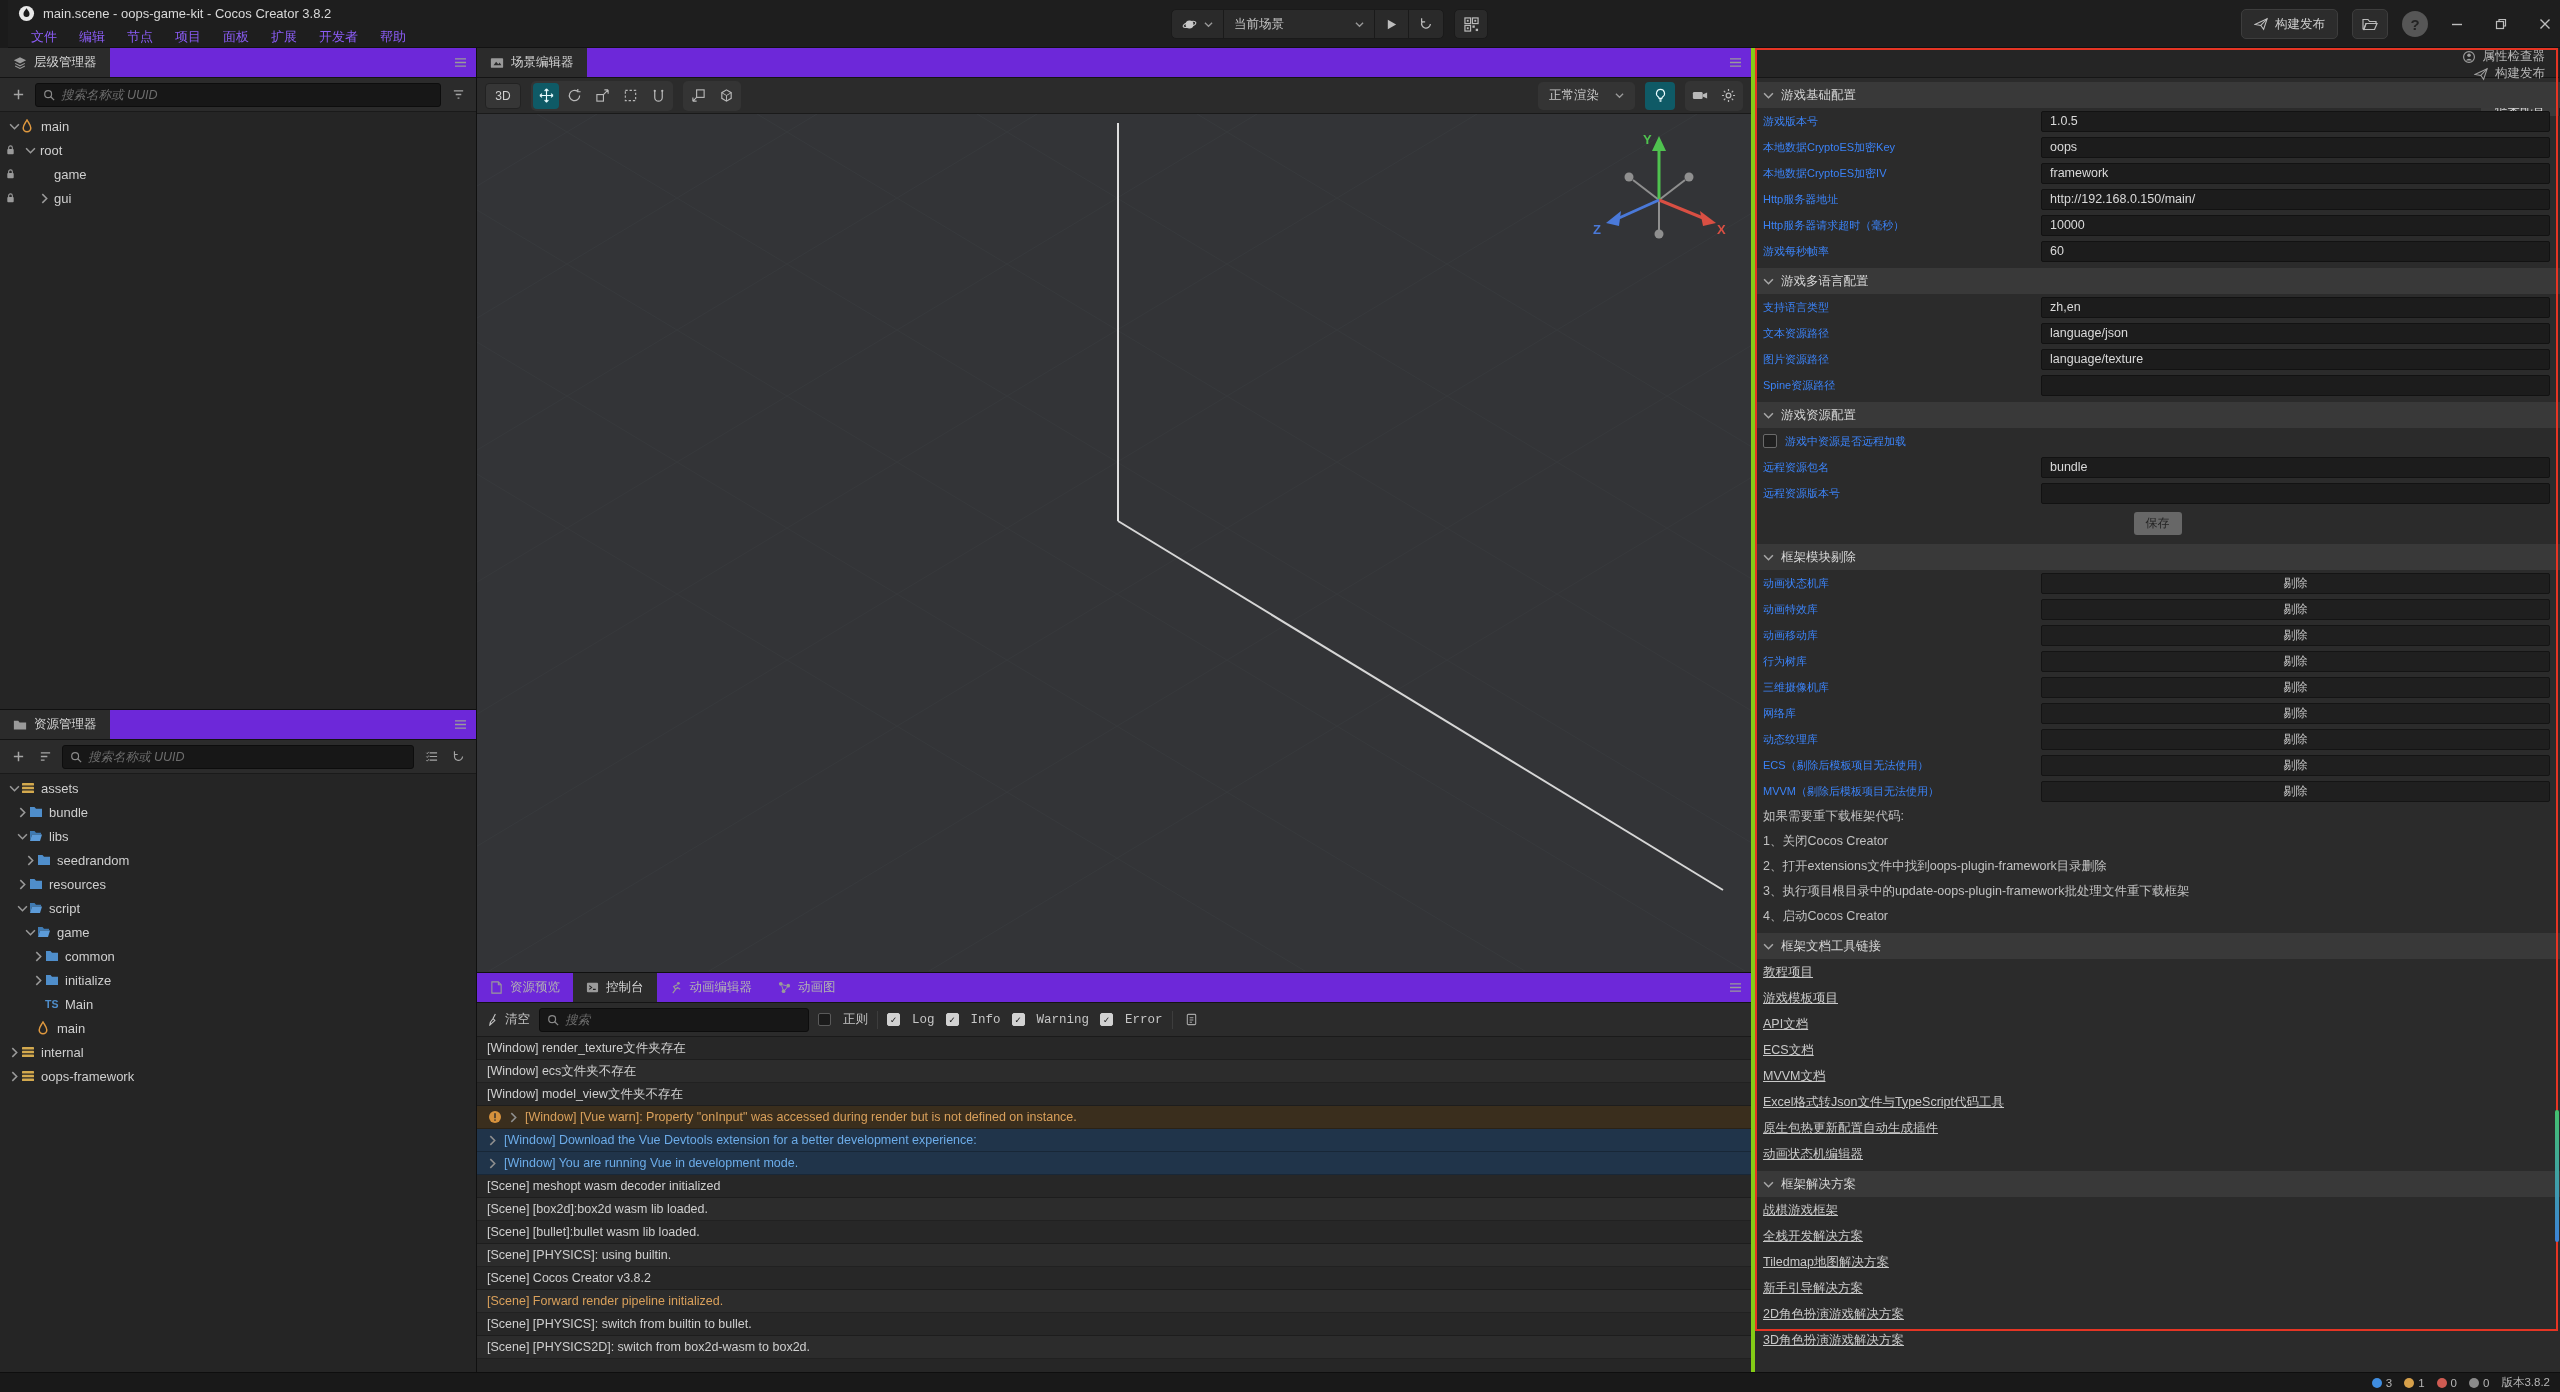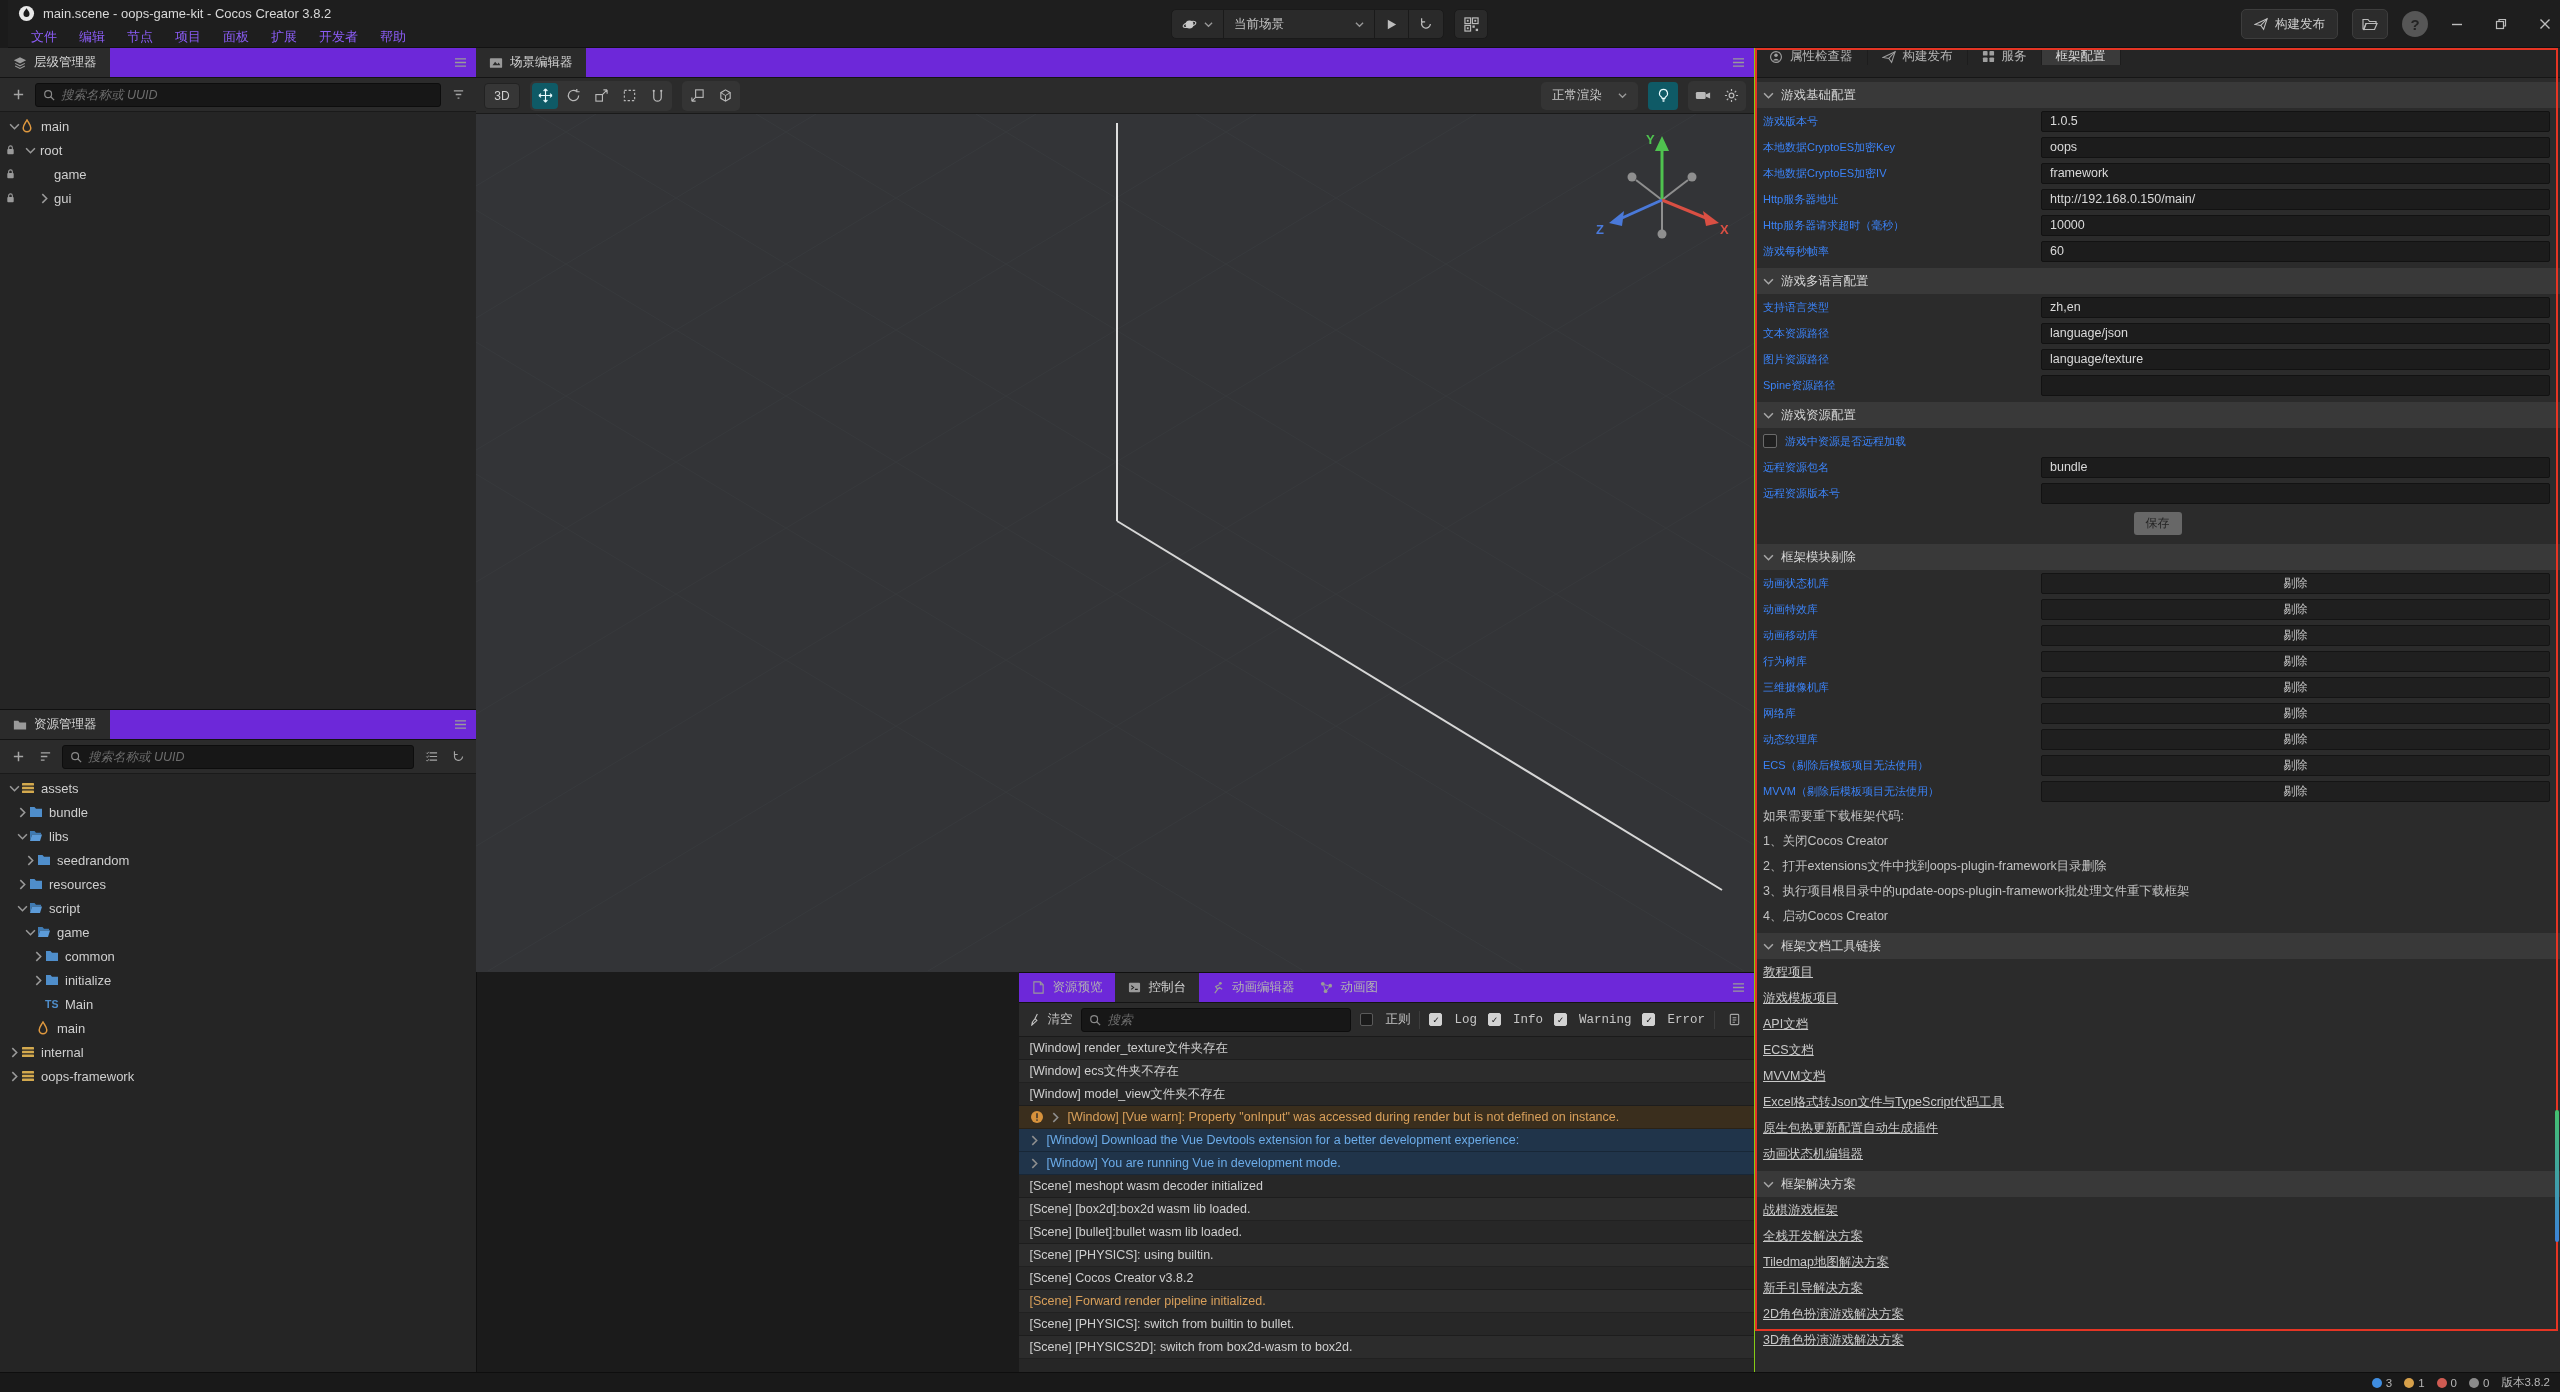--- a/index.html
+++ b/index.html
@@ -21,21 +21,21 @@
   .qr-btn { width:34px; height:30px; background:#2a2a2a; border:1px solid #1a1a1a; border-radius:5px; display:flex; align-items:center; justify-content:center; color:#b9b9b9; }
   #right-controls { position:absolute; right:8px; top:0; height:48px; display:flex; align-items:center; gap:14px; }
   #build-btn { display:flex; align-items:center; gap:7px; height:30px; padding:0 12px; background:#2c2c2c; border:1px solid #3d3d3d; border-radius:5px; font-size:12.5px; color:#cfcfcf; }
   .hdr-icon-btn { width:36px; height:30px; background:#2c2c2c; border:1px solid #3d3d3d; border-radius:5px; display:flex; align-items:center; justify-content:center; color:#b9b9b9; }
   #help-btn { width:26px; height:26px; border-radius:50%; background:#565656; color:#232323; font-weight:bold; font-size:15px; display:flex; align-items:center; justify-content:center; }
   .win-btn { width:30px; height:30px; display:flex; align-items:center; justify-content:center; color:#bdbdbd; }
 
   
   #main { position:absolute; left:0; top:48px; width:2560px; height:1324px; display:flex; }
   #left-col { width:477px; flex:none; display:flex; flex-direction:column; border-right:1px solid #101010; }
-  #center-col { width:1278px; flex:none; display:flex; flex-direction:column; border-right:1px solid #84cc16;align-items:flex-end; }
+  #center-col { width:1278px; flex:none; display:flex; flex-direction:column; border-right:4px solid #84cc16; }
   #right-col { flex:1; position:relative; background:#2b2b2b; }
 
   
   .panel-tabs { height:30px; background:#6d28d9; display:flex; align-items:stretch; border-bottom:1px solid #141414; position:relative; flex:none; }
   .ptab { display:flex; align-items:center; gap:7px; padding:0 13px; font-size:12.5px; color:#b2b2b2; }
   .ptab .icn { color:#9a9a9a; }
   .ptab.active { background:#2b2b2b; color:#d6d6d6; }
   .panel-menu { position:absolute; right:9px; top:0; height:100%; display:flex; align-items:center; color:#9a9a9a; }
   .panel-toolbar { height:34px; background:#2b2b2b; display:flex; align-items:center; gap:7px; padding:0 8px; border-bottom:1px solid #1a1a1a; flex:none; }
   .tool-ic { color:#a5a5a5; width:20px; display:flex; justify-content:center; }
@@ -78,21 +78,21 @@
   .log-row { height:23px; display:flex; align-items:center; gap:6px; padding:0 10px; border-bottom:1px solid rgba(0,0,0,.25); color:#cfcfcf; background:#272727; }
   .log-row.alt { background:#2c2c2c; }
   .log-row.warn { background:#3a2e1d; color:#d9a05b; }
   .log-row.infoblue { background:#20344a; color:#6cacе9; color:#6cace9; }
   .log-row.orange { color:#d9a05b; }
   .logchev { color:#8f8f8f; width:11px; }
   .warnic { width:15px; }
   .log-text { white-space:nowrap; overflow:hidden; }
 
   
-  #rp-tabs { height:30px; background:#252525; display:flex; align-items:flex-start; border-bottom:1px solid #161616; }
+  #rp-tabs { height:30px; background:#252525; display:flex; align-items:flex-end; border-bottom:1px solid #161616;flex-direction:column; }
   .rtab { display:flex; align-items:center; gap:7px; padding:0 14px; font-size:12.5px; color:#b5b5b5; border-right:1px solid #1d1d1d; }
   .rtab .icn { color:#9f9f9f; }
   .rtab.active { background:#3a3a3a; color:#dadada; }
   #rp-content { position:absolute; left:0; right:0; top:30px; bottom:0; overflow:hidden; padding-bottom:10px; }
   .sec-header { height:26px; margin-top:4px; background:#393939; display:flex; align-items:center; gap:7px; padding-left:8px; font-size:12.5px; color:#d6d6d6; }
   .secchev { color:#a8a8a8; width:11px; }
   .f-row { height:26px; display:flex; align-items:center; padding:0 10px 0 8px; }
   .f-label { width:278px; flex:none; font-size:11px; color:#3b82f6; white-space:nowrap; overflow:hidden; }
   .f-value { flex:1; height:21px; background:#1c1c1c; border:1px solid #121212; border-radius:2px; display:flex; align-items:center; padding:0 8px; font-size:12.5px; color:#dadada; white-space:nowrap; overflow:hidden; }
   .cbox { width:14px; height:14px; border:1px solid #6a6a6a; border-radius:2px; background:#202020; margin-right:8px; flex:none; }

